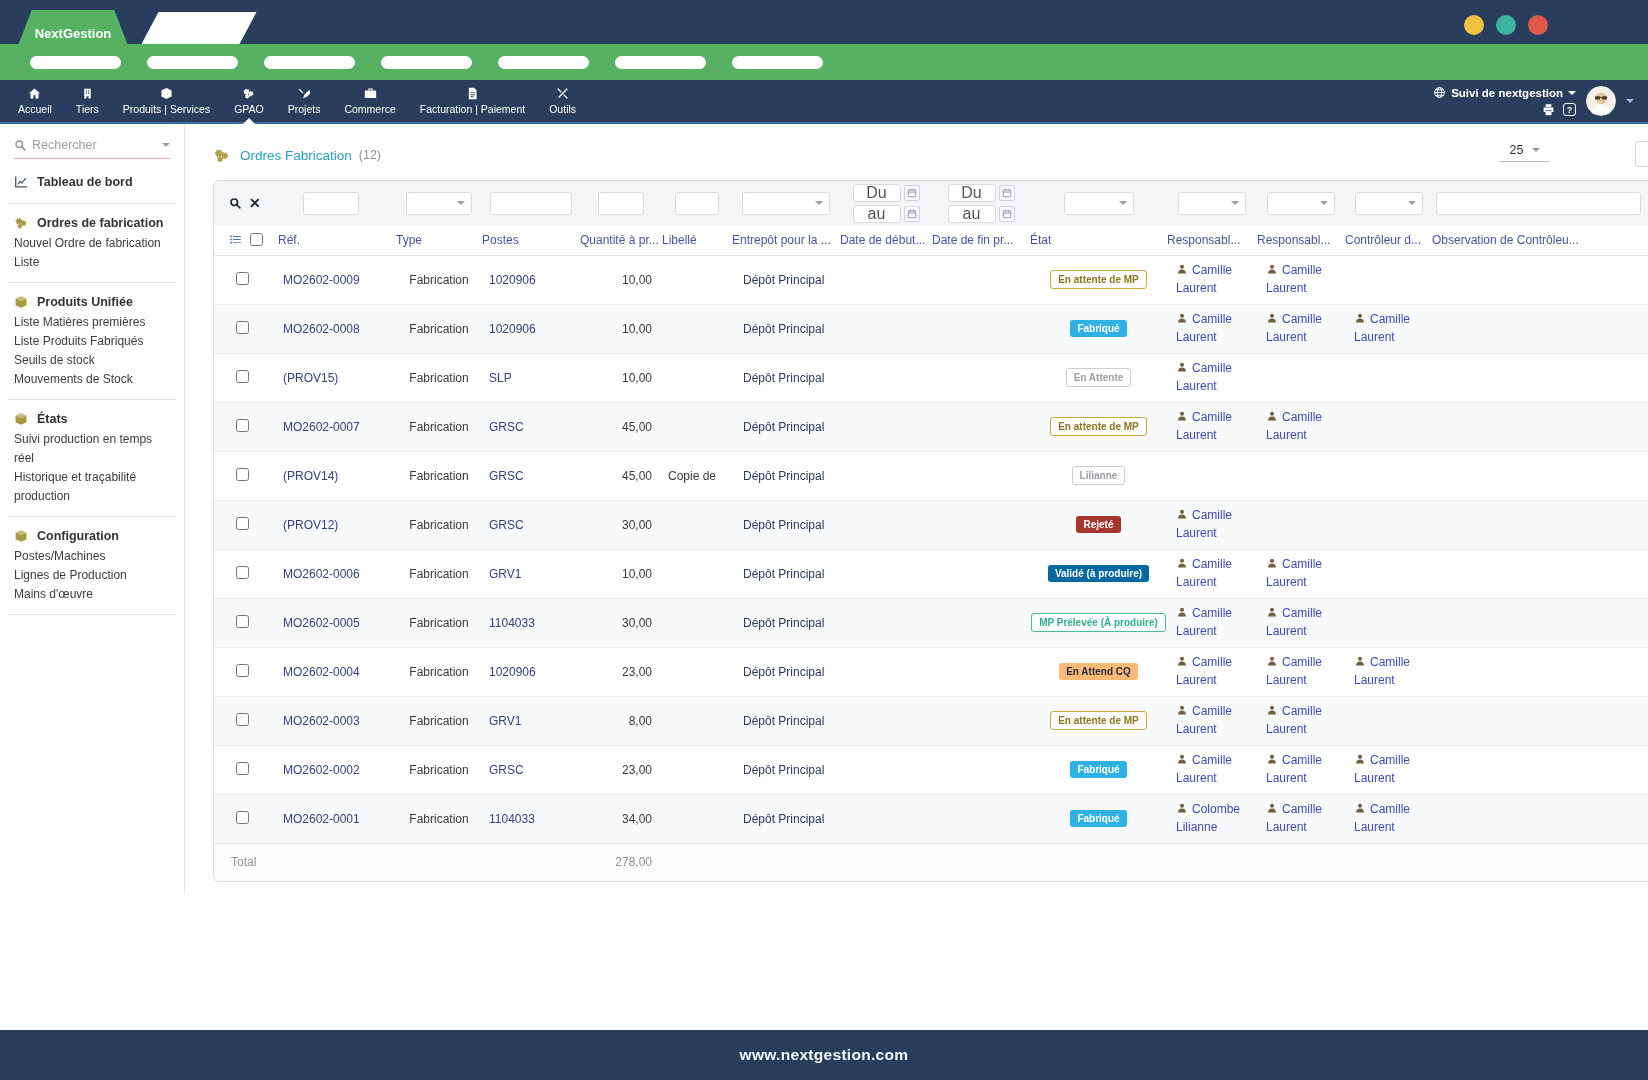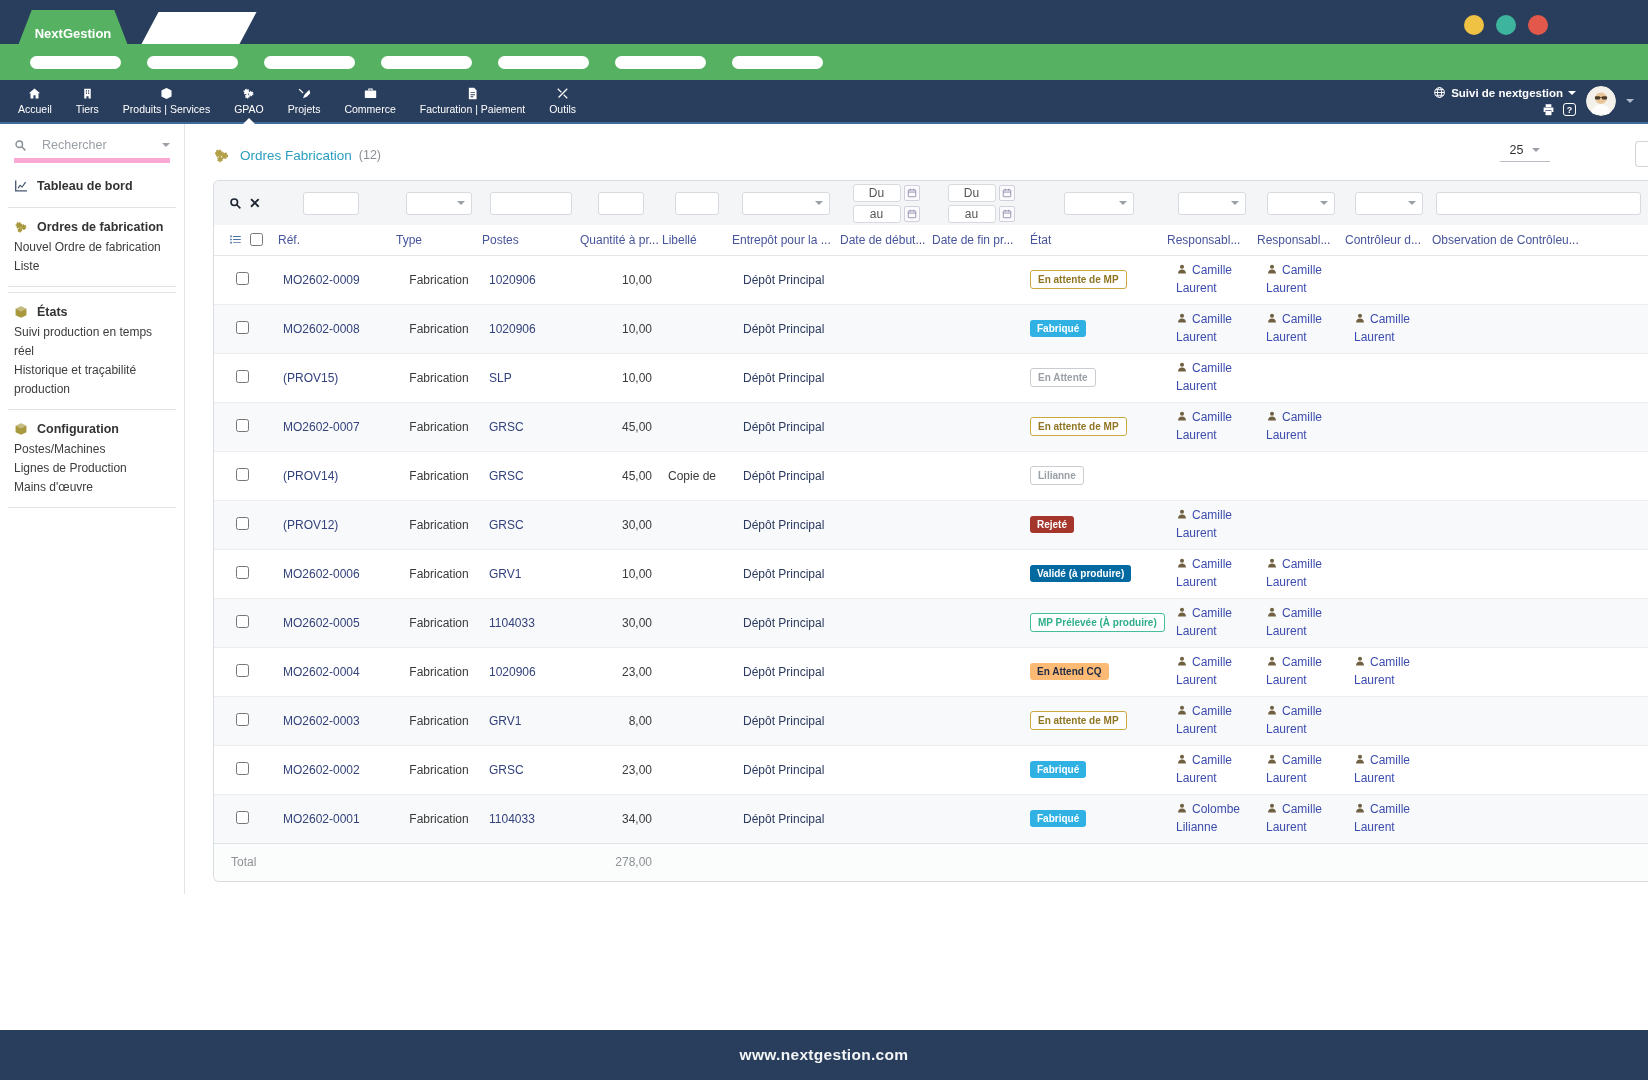--- a/index.html
+++ b/index.html
@@ -39,21 +39,21 @@
   .util-row .icon{cursor:pointer}
   .util-row .icon svg{width:13px;height:13px}
   .help-badge{width:13px;height:13px;border:1.5px solid #fff;border-radius:3px;color:#fff;font-size:9px;font-weight:bold;
     display:flex;align-items:center;justify-content:center;cursor:pointer}
   .avatar{width:30px;height:30px;border-radius:50%;overflow:hidden;cursor:pointer}
   .av-caret{width:0;height:0;border-left:4px solid transparent;border-right:4px solid transparent;border-top:4px solid #aeb9c9}
 
   
   .app-body{display:flex;align-items:flex-start}
   .sidebar{width:185px;min-height:770px;border-right:1px solid #e2e4e6;padding-top:14px;background:#fff}
-  .search-row{display:flex;align-items:center;gap:15px;margin:0 14px 4px 14px;padding-bottom:6px;border-bottom:5px solid #f9a8d4}
+  .search-row{display:flex;align-items:center;gap:5px;margin:0 14px 4px 14px;padding-bottom:6px;border-bottom:1px solid #f9a8d4}
   .search-row .icon svg{width:13px;height:13px;fill:none;stroke:#8a9097;stroke-width:1.8}
   .search-input{border:none;outline:none;font-size:12.5px;color:#555;flex:1;background:transparent;min-width:0}
   ::placeholder{color:#9aa0a6}
   .gray-caret{width:0;height:0;border-left:4px solid transparent;border-right:4px solid transparent;border-top:4px solid #9aa0a6}
   .side-section{padding:9px 14px 5px}
   .side-div{border:none;border-top:1px solid #e0e2e4;margin:5px 8px 0 8px}
   .side-title{display:flex;align-items:center;gap:9px;font-weight:bold;font-size:12.5px;color:#333;padding:3px 0 4px;cursor:pointer}
   .side-title .icon{color:#a8983e}
   .side-title .icon.dark{color:#44566e}
   .side-title .icon svg{width:14px;height:14px}
@@ -79,21 +79,21 @@
   .f-actions{display:flex;align-items:center;gap:7px;padding-left:15px}
   .f-actions .icon{color:#1b2430;cursor:pointer}
   .f-actions .icon svg{width:13px;height:13px;fill:none;stroke:#1b2430;stroke-width:2}
   .f-x{font-weight:bold;font-size:14px;color:#1b2430;cursor:pointer;line-height:1}
   .f-in{height:23px;border:1px solid #d7dbe0;border-radius:3px;background:#fff;font-size:11px;padding:0 4px;color:#444;outline:none}
   .sel{display:inline-flex;align-items:center;justify-content:flex-end;height:23px;border:1px solid #d7dbe0;border-radius:3px;
     background:#fff;padding:0 6px;cursor:pointer}
   .tri{width:0;height:0;border-left:4px solid transparent;border-right:4px solid transparent;border-top:4px solid #9aa0a6}
   .date-pair{display:inline-flex;flex-direction:column;gap:3px}
   .date-row{display:flex;gap:3px;align-items:center;justify-content:center}
-  .f-date{width:48px;height:18px;text-align:center;font-size:12px;border:1px solid #d7dbe0;border-radius:3px;color:#555;outline:none}
+  .f-date{width:48px;height:18px;text-align:center;font-size:16px;border:1px solid #d7dbe0;border-radius:3px;color:#555;outline:none}
   .f-date::placeholder{color:#555}
   .cal-btn{width:16px;height:16px;border:1px solid #d3d0dd;border-radius:2px;background:#fbfbfe;display:flex;align-items:center;
     justify-content:center;cursor:pointer}
   .cal-btn svg{width:10px;height:10px;fill:none;stroke:#8f86a8;stroke-width:1.4}
 
   tr.heads{height:30px;background:#fff}
   tr.heads th{font-size:12px;color:#47549b;font-weight:normal;text-align:left;white-space:nowrap;overflow:hidden;
     text-overflow:ellipsis;border-bottom:1px solid #e4e6e9;cursor:pointer}
   .h-check{display:flex;align-items:center;gap:8px;padding-left:15px}
   .h-check .icon{color:#4973a8}
@@ -108,21 +108,21 @@
   .ref-wrap,.prod-wrap,.ent-wrap{display:flex;align-items:flex-start;gap:5px}
   .ref-wrap{padding-left:12px}
   .prod-wrap{padding-left:2px}
   .ent-wrap{padding-left:6px}
   .ref-wrap .icon,.prod-wrap .icon,.ent-wrap .icon{color:#b3a14a;flex:0 0 auto}
   .cell-link{color:#33427c;text-decoration:none;cursor:pointer;white-space:nowrap}
   .ent-link{color:#2b3a5e}
   td.c-type{text-align:center}
   td.c-qty{text-align:right;padding-right:10px}
   td.c-lib{padding-left:6px}
-  td.c-etat{}
+  td.c-etat{text-align:center}
   .badge{display:inline-block;font-size:10px;font-weight:bold;padding:3px 7px;border-radius:3px;white-space:nowrap;background:#fff}
   .b-outline-gold{border:1.5px solid #c9a93e;color:#8f7422}
   .b-outline-gray{border:1px solid #c9ccd0;color:#9aa0a6}
   .b-outline-teal{border:1.5px solid #46bd9b;color:#2fae89}
   .b-solid-blue{background:#2fb1e3;color:#fff}
   .b-solid-red{background:#a5362c;color:#fff}
   .b-solid-darkgold{background:#0369a1;color:#fff}
   .b-solid-yellow{background:#fdba74;color:#1f2a44}
   td.c-person{padding:0 4px 0 9px;line-height:17px}
   td.c-person .icon{display:inline-block;color:#6e6040;vertical-align:-1px;margin-right:4px}
@@ -307,20 +307,35 @@
                   <circle cx="10.9" cy="8.2" r="2.5" stroke-width="1.5" stroke-dasharray="1.4 1"></circle>
                   <circle cx="6.6" cy="11.5" r="2.1" stroke-width="1.4" stroke-dasharray="1.2 .9"></circle>
                 </svg>
               </span>
               <span>Ordres de fabrication</span>
             </div>
             <div class="side-item">Nouvel Ordre de fabrication</div>
             <div class="side-item">Liste</div>
           </div>
           <hr class="side-div">
+          <div class="side-section">
+            <div class="side-title">
+              <span class="icon">
+                <svg viewBox="0 0 16 16">
+                  <path d="M8 1.3l6.2 3.1v7.2L8 14.7l-6.2-3.1V4.4z"></path>
+                  <path fill="#fff" fill-opacity=".35" d="M8 1.3l6.2 3.1L8 7.5 1.8 4.4z"></path>
+                </svg>
+              </span>
+              <span>Produits Unifiée</span>
+            </div>
+            <div class="side-item">Liste Matières premières</div>
+            <div class="side-item">Liste Produits Fabriqués</div>
+            <div class="side-item">Seuils de stock</div>
+            <div class="side-item">Mouvements de Stock</div>
+          </div>
           <hr class="side-div">
           <div class="side-section">
             <div class="side-title">
               <span class="icon">
                 <svg viewBox="0 0 16 16">
                   <path d="M8 1.3l6.2 3.1v7.2L8 14.7l-6.2-3.1V4.4z"></path>
                   <path fill="#fff" fill-opacity=".35" d="M8 1.3l6.2 3.1L8 7.5 1.8 4.4z"></path>
                 </svg>
               </span>
               <span>États</span>

